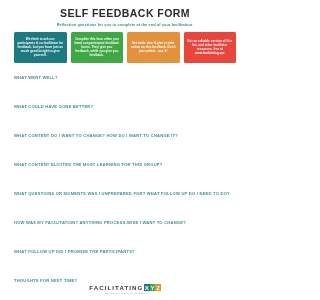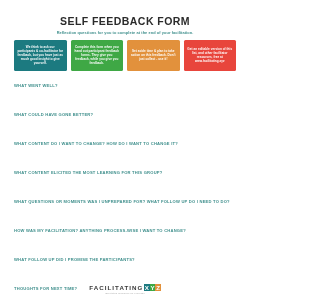--- a/index.html
+++ b/index.html
@@ -25,21 +25,21 @@
   }
 
   
   .doc-title {
     text-align: center;
     font-size: 10.5px;
     font-weight: bold;
     letter-spacing: 0.45px;
     color: #2b2b2b;
     margin: 0;
-    padding-top: 16px;
+    padding-top: 8px;
     line-height: 11px;
     white-space: nowrap;
   }
   .doc-subtitle {
     text-align: center;
     font-size: 3.9px;
     font-weight: bold;
     color: #3f8f8c;
     letter-spacing: 0.08px;
     margin: 2.5px 0 0 0;

